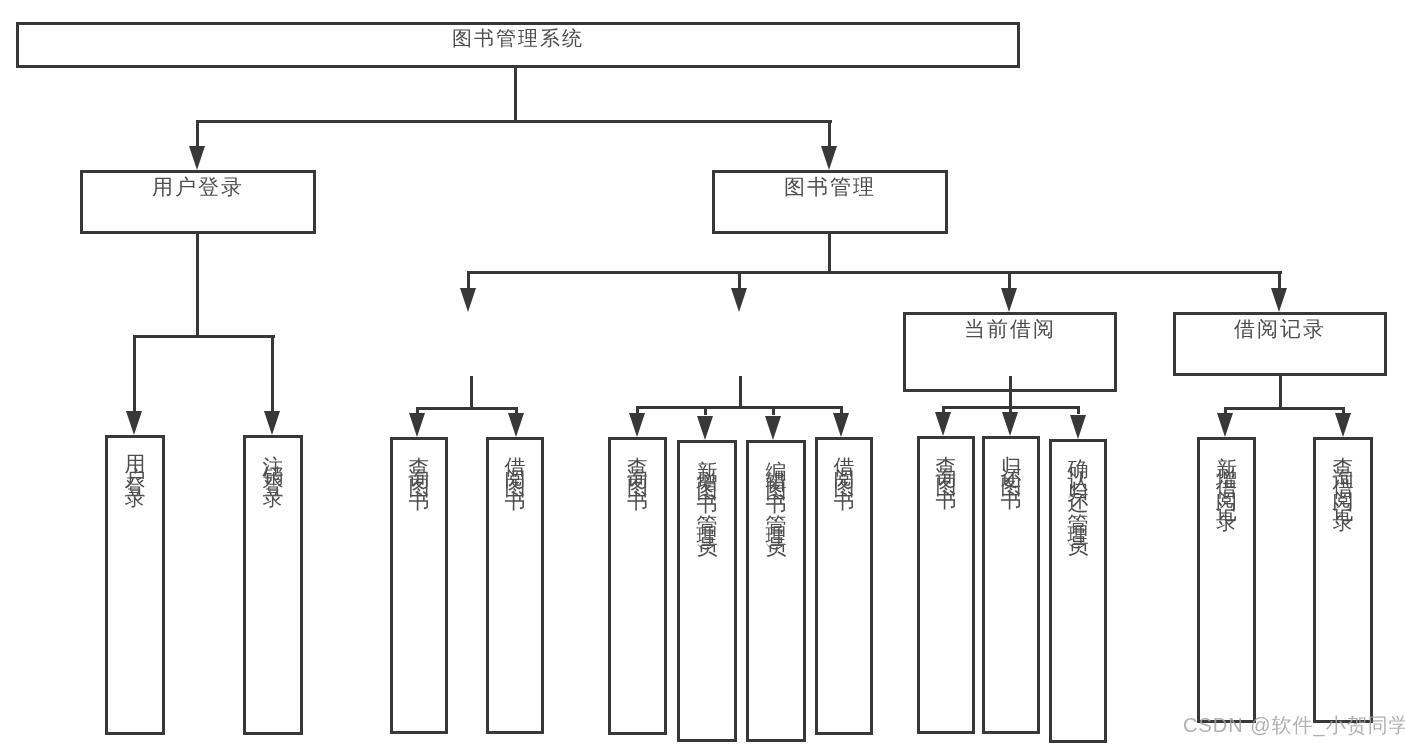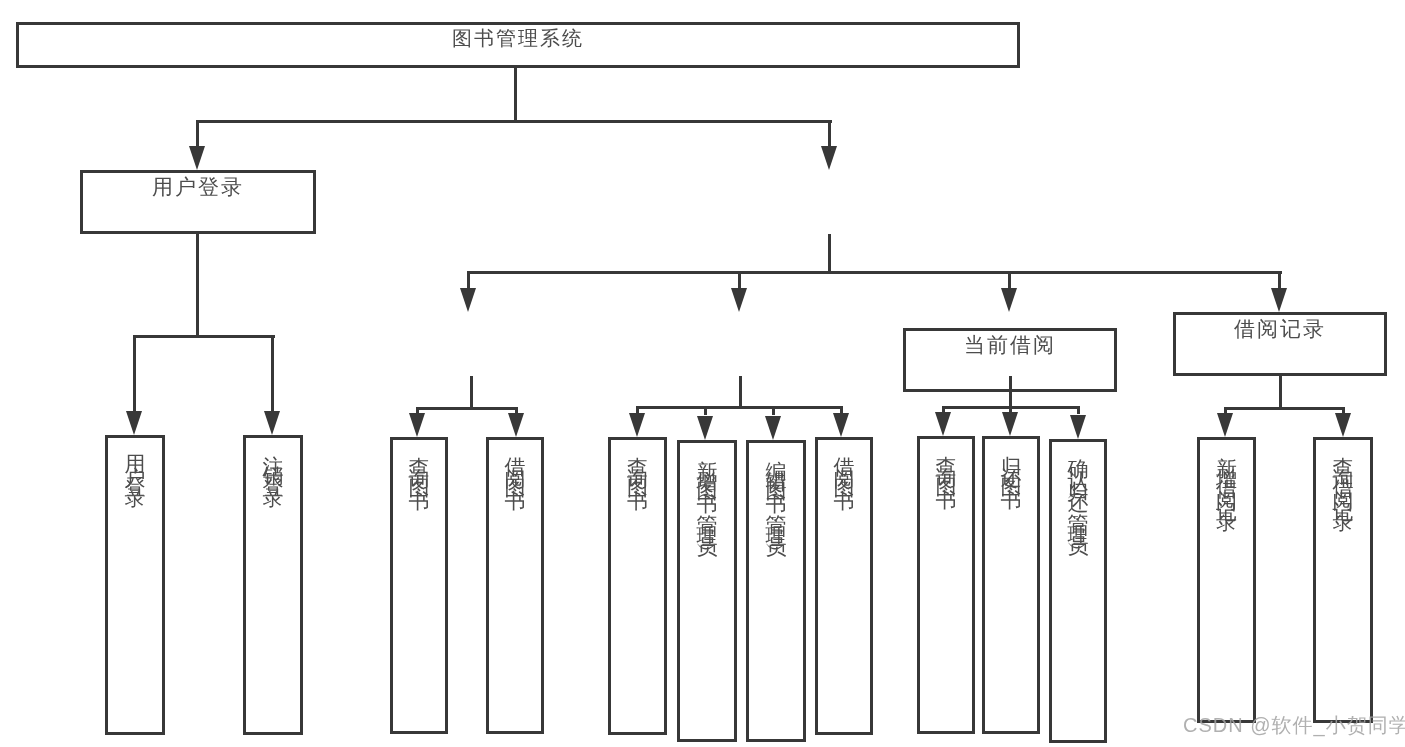--- a/index.html
+++ b/index.html
@@ -49,40 +49,43 @@
   <div class="vl" style="left:514px;top:68px;height:54px;"></div>
   <div class="hl" style="left:196px;top:120px;width:636px;"></div>
   <div class="vl" style="left:196px;top:120px;height:30px;"></div>
   <div class="arr" style="left:189px;top:146px;"></div>
   <div class="vl" style="left:828px;top:120px;height:30px;"></div>
   <div class="arr" style="left:821px;top:146px;"></div>
 
   <div class="box" style="left:80px;top:170px;width:236px;height:64px;">
     <span class="lbl">用户登录</span>
   </div>
+  <div class="box" style="left:712px;top:170px;width:236px;height:64px;">
+    <span class="lbl">图书管理</span>
+  </div>
 
   <div class="vl" style="left:196px;top:234px;height:103px;"></div>
   <div class="hl" style="left:133px;top:335px;width:142px;"></div>
   <div class="vl" style="left:133px;top:335px;height:80px;"></div>
   <div class="arr" style="left:126px;top:411px;"></div>
   <div class="vl" style="left:271px;top:335px;height:80px;"></div>
   <div class="arr" style="left:264px;top:411px;"></div>
 
   <div class="vl" style="left:828px;top:234px;height:40px;"></div>
   <div class="hl" style="left:467px;top:271px;width:815px;"></div>
   <div class="vl" style="left:467px;top:271px;height:20px;"></div>
   <div class="arr" style="left:460px;top:288px;"></div>
   <div class="vl" style="left:738px;top:271px;height:20px;"></div>
   <div class="arr" style="left:731px;top:288px;"></div>
   <div class="vl" style="left:1008px;top:271px;height:20px;"></div>
   <div class="arr" style="left:1001px;top:288px;"></div>
   <div class="vl" style="left:1278px;top:271px;height:20px;"></div>
   <div class="arr" style="left:1271px;top:288px;"></div>
 
-  <div class="box" style="left:903px;top:312px;width:214px;height:64px;margin-top:16px;">
+  <div class="box" style="left:903px;top:312px;width:214px;height:80px;">
     <span class="lbl">当前借阅</span>
   </div>
   <div class="box" style="left:1173px;top:312px;width:214px;height:64px;">
     <span class="lbl">借阅记录</span>
   </div>
 
   <div class="vl" style="left:470px;top:376px;height:33px;"></div>
   <div class="hl" style="left:416px;top:407px;width:102px;"></div>
   <div class="vl" style="left:416px;top:407px;height:8px;"></div>
   <div class="arr" style="left:409px;top:413px;"></div>

